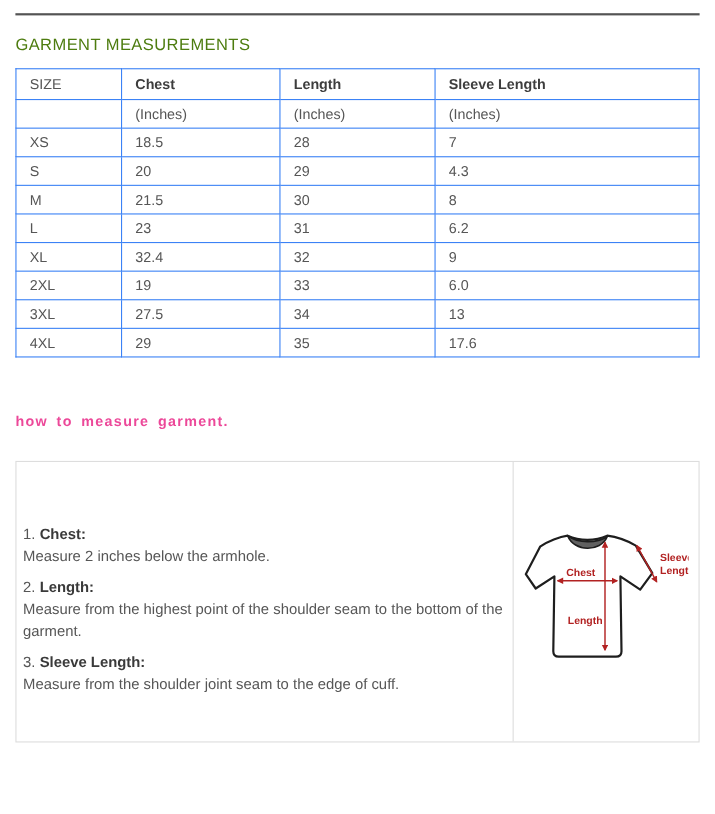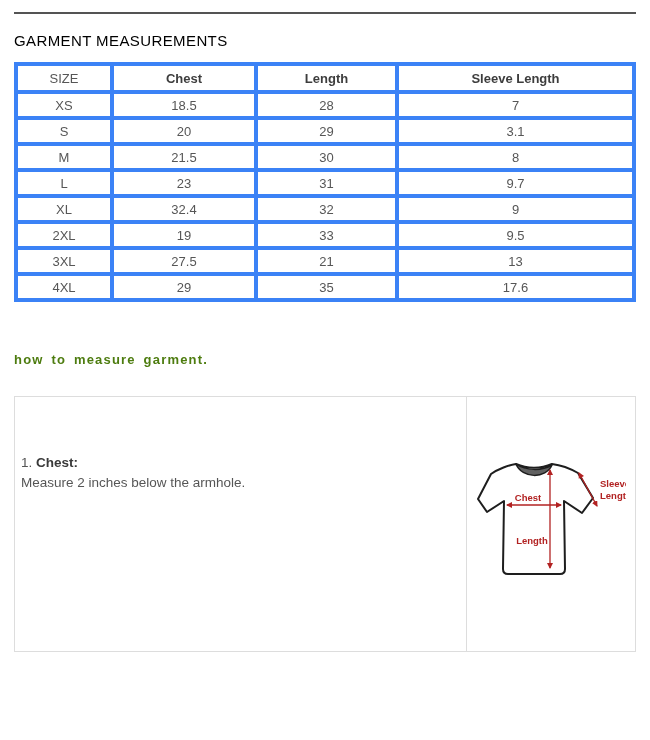--- a/index.html
+++ b/index.html
@@ -15,50 +15,50 @@
   .top-rule {
     margin-top: 12px;
     border-top: 2px solid #545454;
   }
 
   .page-title {
     margin-top: 18px;
     font-size: 15px;
     font-weight: normal;
     letter-spacing: 0.4px;
-    color: #000000;
+    color: #4d7c0f;
   }
 
   table.size-chart {
     margin-top: 13px;
     width: 100%;
     border-collapse: collapse;
     font-size: 13px;
     color: #565656;
   }
   table.size-chart td {
-    border: 4px solid #3b82f6;
+    border: 1px solid #3b82f6;
     padding: 0 12px;
     height: 26px;
-    text-align: center;
+    text-align: left;
     vertical-align: middle;
   }
   table.size-chart tr.header-row td { height: 28px; }
   table.size-chart td.bold { font-weight: bold; color: #3d3d3d; }
   .col-size   { width: 96px; }
   .col-chest  { width: 144px; }
   .col-length { width: 141px; }
 
   .subtitle {
     margin-top: 50px;
     font-size: 13px;
     font-weight: bold;
     letter-spacing: 1.2px;
     word-spacing: 3px;
-    color: #4d7c0f;
+    color: #ec4899;
   }
 
   .measure-box {
     margin-top: 29px;
     border: 1px solid #dddddd;
     height: 256px;
     display: flex;
   }
   .measure-instructions {
     flex: 1;
@@ -103,69 +103,75 @@
         <col class="col-length">
         <col>
     </colgroup>
     <tbody>
       <tr class="header-row">
         <td>SIZE</td>
         <td class="bold">Chest</td>
         <td class="bold">Length</td>
         <td class="bold">Sleeve Length</td>
       </tr>
+      <tr>
+        <td></td>
+        <td>(Inches)</td>
+        <td>(Inches)</td>
+        <td>(Inches)</td>
+      </tr>
     </tbody>
     <tbody>
 
         <tr>
           <td>XS</td>
           <td>18.5</td>
           <td>28</td>
           <td>7</td>
         </tr>
 
         <tr>
           <td>S</td>
           <td>20</td>
           <td>29</td>
-          <td>3.1</td>
+          <td>4.3</td>
         </tr>
 
         <tr>
           <td>M</td>
           <td>21.5</td>
           <td>30</td>
           <td>8</td>
         </tr>
 
         <tr>
           <td>L</td>
           <td>23</td>
           <td>31</td>
-          <td>9.7</td>
+          <td>6.2</td>
         </tr>
 
         <tr>
           <td>XL</td>
           <td>32.4</td>
           <td>32</td>
           <td>9</td>
         </tr>
 
         <tr>
           <td>2XL</td>
           <td>19</td>
           <td>33</td>
-          <td>9.5</td>
+          <td>6.0</td>
         </tr>
 
         <tr>
           <td>3XL</td>
           <td>27.5</td>
-          <td>21</td>
+          <td>34</td>
           <td>13</td>
         </tr>
 
         <tr>
           <td>4XL</td>
           <td>29</td>
           <td>35</td>
           <td>17.6</td>
         </tr>
 
@@ -179,21 +185,35 @@
     <div class="measure-instructions">
 
         <div class="instruction">
           <div class="head">
             <span>1.</span>
             <b>Chest:</b>
           </div>
           <div>Measure 2 inches below the armhole.</div>
         </div>
 
-
+        <div class="instruction">
+          <div class="head">
+            <span>2.</span>
+            <b>Length:</b>
+          </div>
+          <div>Measure from the highest point of the shoulder seam to the bottom of the garment.</div>
+        </div>
+
+        <div class="instruction">
+          <div class="head">
+            <span>3.</span>
+            <b>Sleeve Length:</b>
+          </div>
+          <div>Measure from the shoulder joint seam to the edge of cuff.</div>
+        </div>
       </div>
 
     <div class="measure-diagram">
       <svg width="150" height="138" viewBox="0 0 150 138">
         <defs>
           <marker id="arrE" markerWidth="8" markerHeight="8" refX="5" refY="3" orient="auto" markerUnits="userSpaceOnUse">
             <path d="M0,0 L6,3 L0,6 Z" fill="#b22222"></path>
           </marker>
           <marker id="arrS" markerWidth="8" markerHeight="8" refX="1" refY="3" orient="auto" markerUnits="userSpaceOnUse">
             <path d="M6,0 L0,3 L6,6 Z" fill="#b22222"></path>

